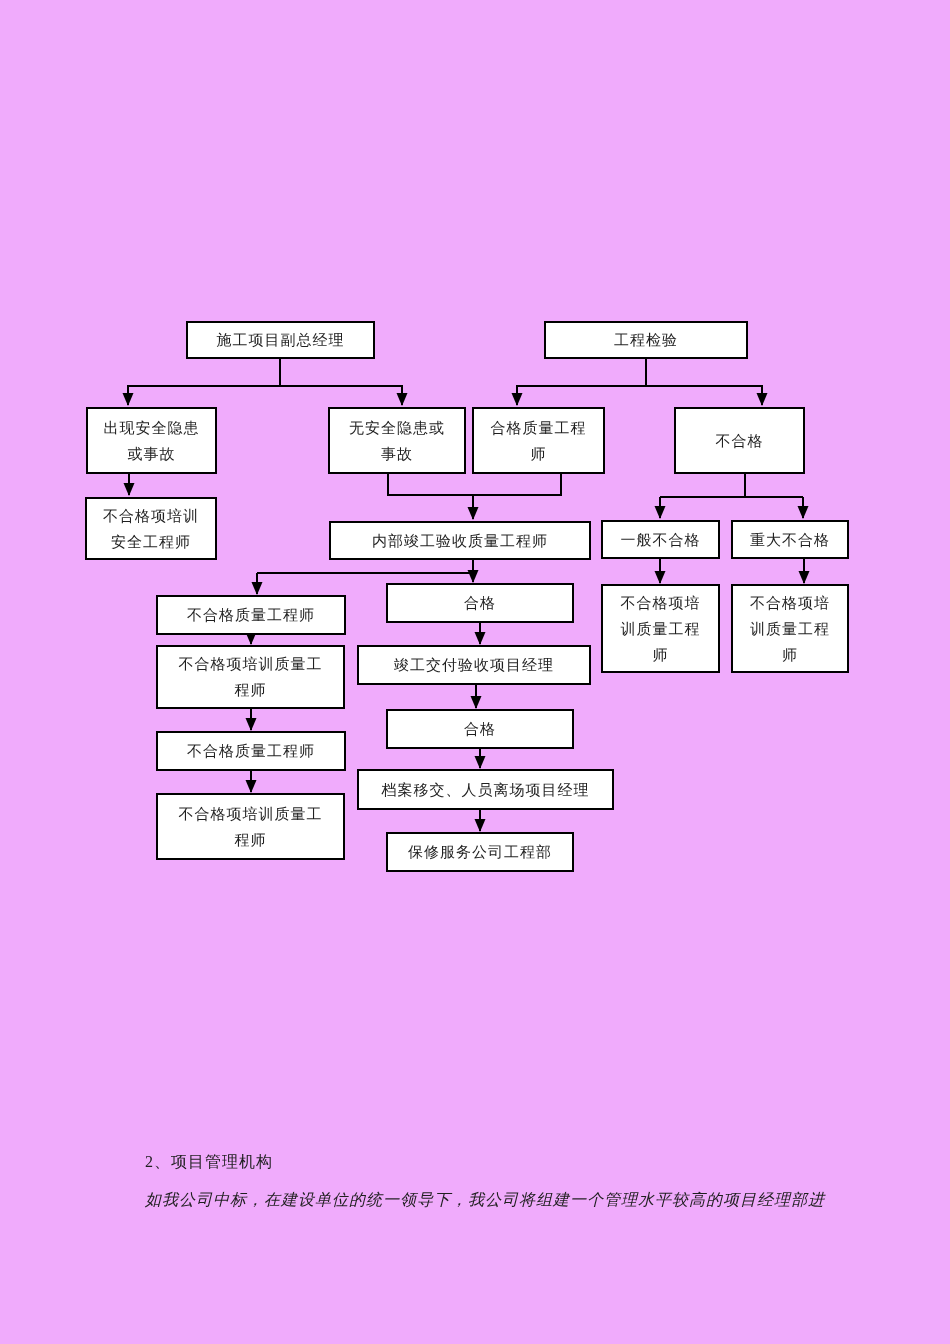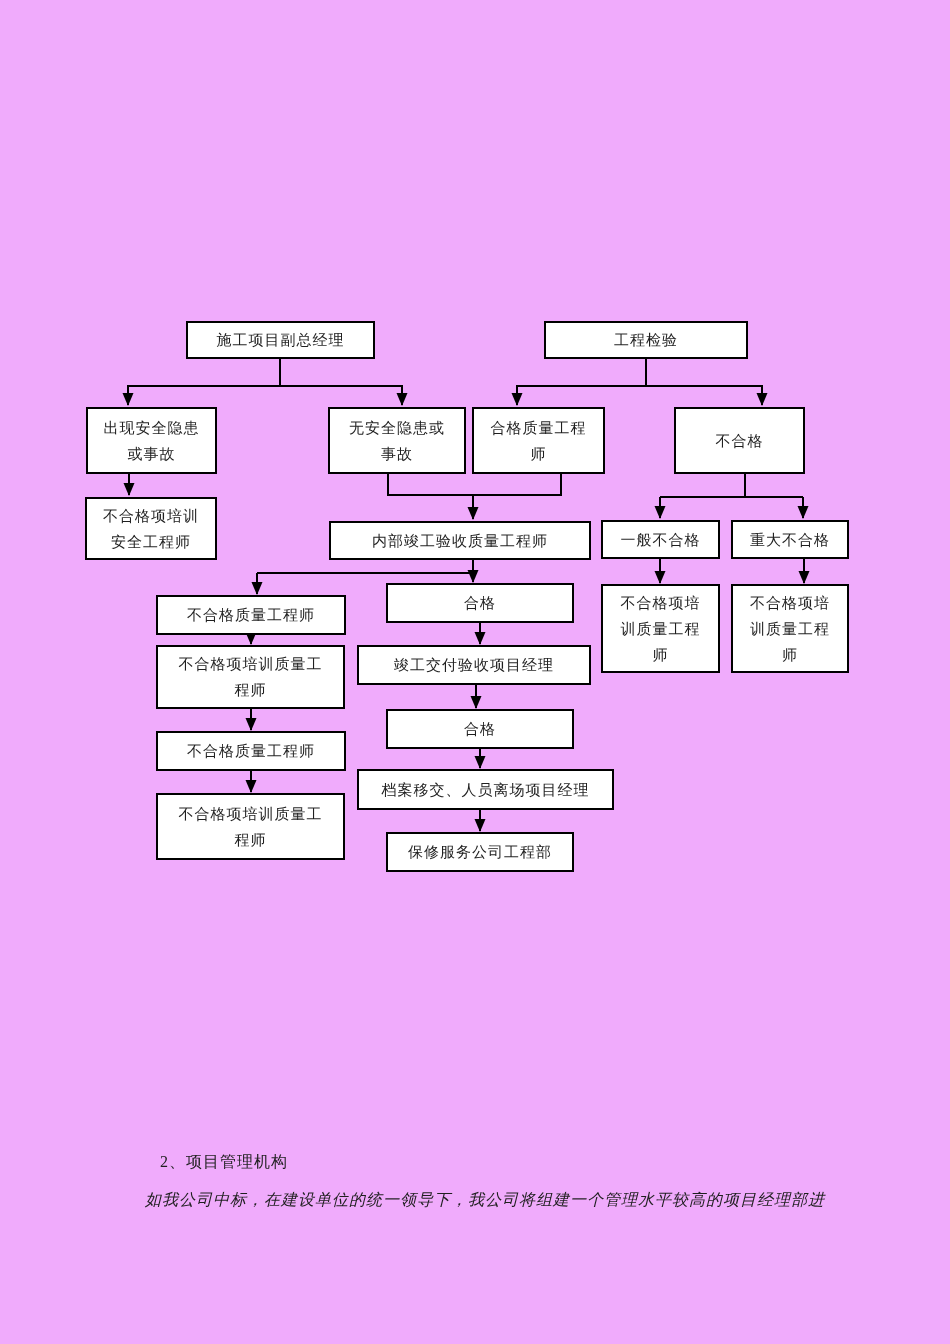--- a/index.html
+++ b/index.html
@@ -18,21 +18,21 @@
     width: 950px; height: 1344px;
   }
   svg.flowchart text {
     font-family: "Liberation Serif", serif;
     font-size: 15px;
     letter-spacing: 1px;
     fill: #1f1f1f;
   }
   .footer-heading {
     position: absolute;
-    left: 160px;
+    left: 145px;
     top: 1152px;
     font-size: 16px;
     letter-spacing: 1px;
     white-space: nowrap;
   }
   .footer-paragraph {
     position: absolute;
     left: 145px;
     top: 1190px;
     width: 700px;

